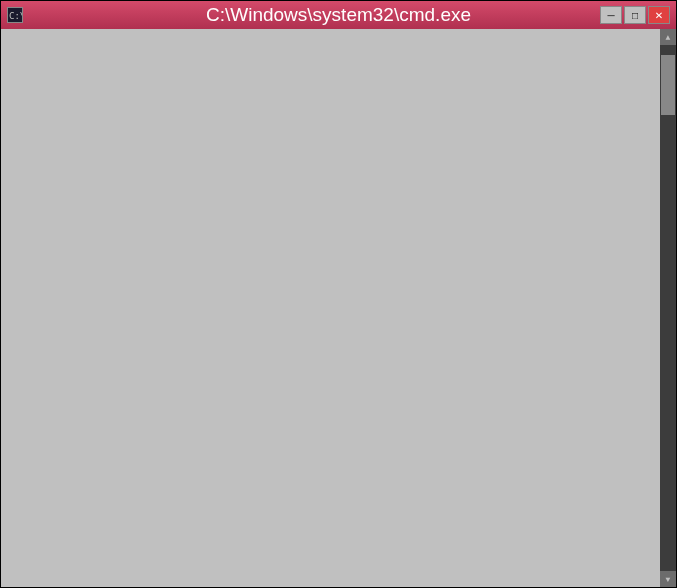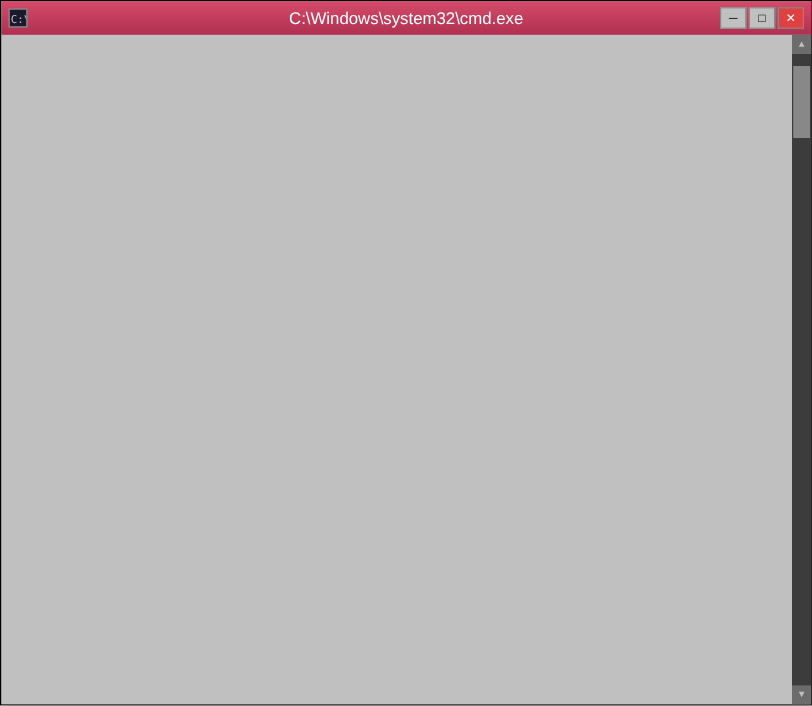--- a/index.html
+++ b/index.html
@@ -49,21 +49,21 @@
       background: #888;
       display: flex;
       align-items: center;
       justify-content: center;
       font-size: 10px;
       color: #fff;
     }
 
     .title-bar-title {
       color: #fff;
-      font-size: 14px;
+      font-size: 19px;
       font-family: 'Segoe UI', Arial, sans-serif;
       flex: 1;
       text-align: center;
       position: absolute;
       left: 50%;
       transform: translateX(-50%);
     }
 
     .title-bar-buttons {
       display: flex;

